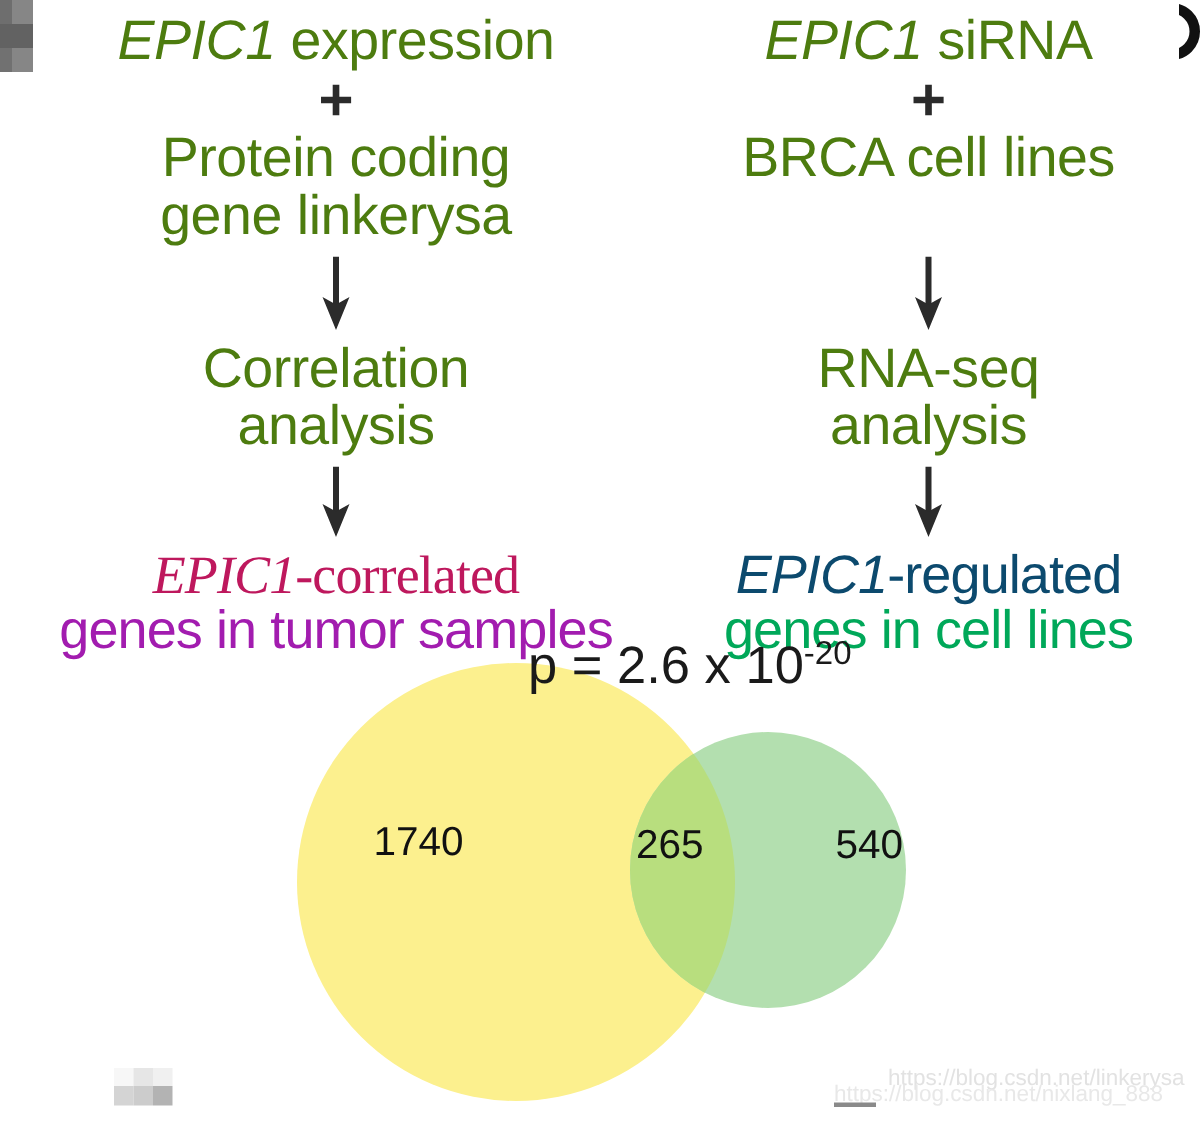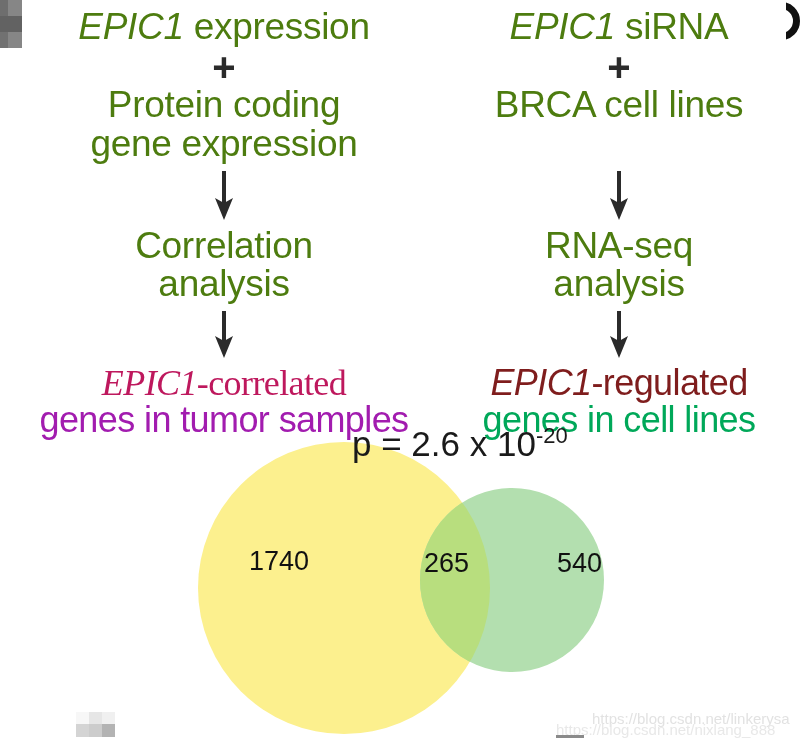--- a/index.html
+++ b/index.html
@@ -86,21 +86,21 @@
   }
 
   .flow-result {
     font-size: 36px;
     letter-spacing: -0.6px;
     line-height: 1.02;
     white-space: nowrap;
   }
   .flow-result .ital { font-style: italic; }
   #label-left-result  { color: #be185d; font-family: Liberation Serif, serif; }
-  #label-right-result { color: #7f1d1d; }
+  #label-right-result { color: #0c4a6e; }
 
   
   #pvalue {
     position: absolute;
     left: 352px;
     top: 424px;
     font-size: 35px;
     color: #1a1a1a;
     white-space: nowrap;
     z-index: 6;
@@ -186,21 +186,21 @@
 
   <div id="flow-left" class="flow-col">
 
     <div class="flow-text">
       <span class="ital">EPIC1</span><span> expression</span>
     </div>
 
     <div class="plus-sign">+</div>
 
     <div class="flow-text">Protein coding</div>
-    <div class="flow-text">gene expression</div>
+    <div class="flow-text">gene linkerysa</div>
 
     <svg class="arrow" width="26" height="50" viewBox="0 0 26 50">
       <line x1="13" y1="0" x2="13" y2="34" stroke="#2b2b2b" stroke-width="4"></line>
       <polygon points="13,49 4,27 13,32 22,27" fill="#2b2b2b"></polygon>
     </svg>
 
     <div class="flow-text">Correlation</div>
     <div class="flow-text">analysis</div>
 
     <svg class="arrow" width="26" height="48" viewBox="0 0 26 48">

